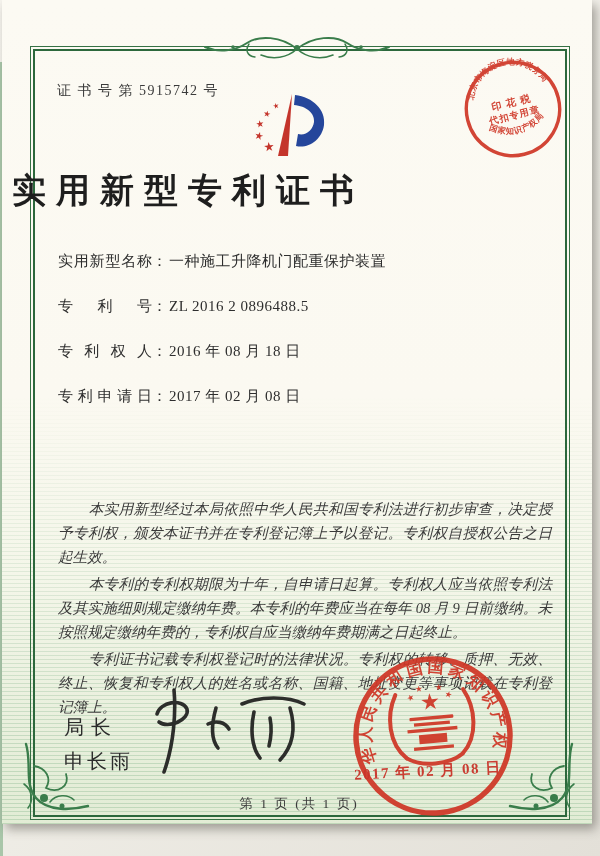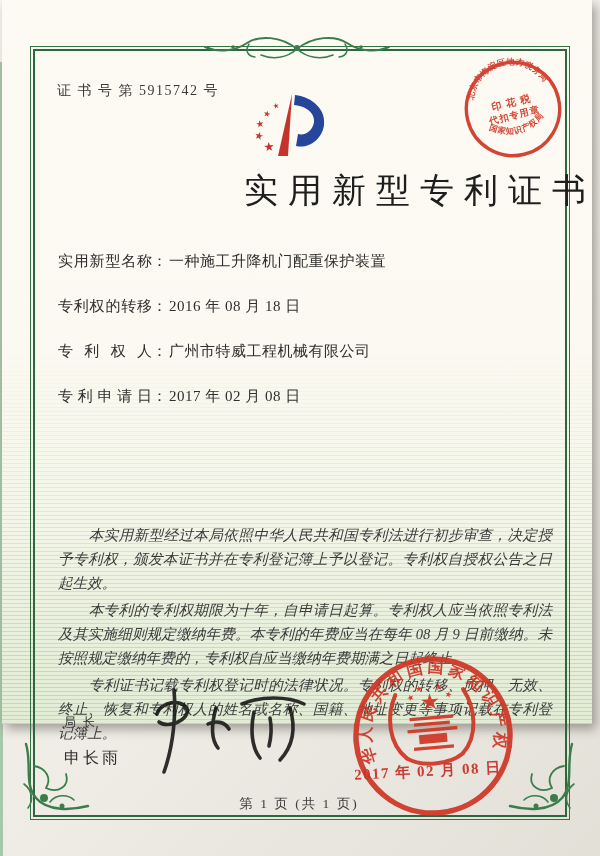--- a/index.html
+++ b/index.html
@@ -4,49 +4,49 @@
 <style>
   html,body{margin:0;padding:0;}
   body{
     width:600px;height:856px;position:relative;overflow:hidden;
     background:linear-gradient(135deg,#f7f5ef 0%,#efede6 55%,#e3e0d8 100%);
     font-family:"Liberation Serif","DejaVu Serif",serif;
     color:#2b2b2b;
   }
   .left-edge{position:absolute;left:0;top:62px;bottom:0;width:3px;background:#9cbf9f;opacity:.85;}
   .paper{
-    position:absolute;left:2px;top:0;width:590px;height:724px;
+    position:absolute;left:2px;top:0;width:590px;height:824px;
     background:linear-gradient(180deg,#fcfaf3 0%,#fbf9f1 48%,#f4f6e9 70%,#eaf0de 86%,#e2ecd5 100%);
     box-shadow:4px 5px 10px rgba(66,63,55,.45);
   }
   .guilloche{
     position:absolute;inset:0;pointer-events:none;
     background:repeating-linear-gradient(0deg,rgba(112,170,124,.30) 0 1px,rgba(255,255,255,0) 1px 4px);
     -webkit-mask-image:linear-gradient(to bottom,transparent 0%,transparent 48%,rgba(0,0,0,.55) 70%,#000 92%);
             mask-image:linear-gradient(to bottom,transparent 0%,transparent 48%,rgba(0,0,0,.55) 70%,#000 92%);
   }
   .frame{position:absolute;left:28px;top:46px;width:538px;height:772px;border:1px solid #357144;}
   .frame-inner{position:absolute;inset:2px;border:2px solid #2c683c;}
   .ornament-top{position:absolute;left:50%;top:32px;transform:translateX(-50%);}
   .corner-bl{position:absolute;left:14px;top:740px;}
   .corner-br{position:absolute;left:502px;top:740px;transform:scaleX(-1);}
   .certno{position:absolute;left:55px;top:82px;font-size:14px;letter-spacing:1.5px;color:#3a3a3a;}
   .logo{position:absolute;left:252px;top:92px;}
-  .title{position:absolute;left:0;top:168px;width:594px;text-align:right;
-         font-size:34px;font-weight:400;letter-spacing:10px;text-indent:10px;color:#1e1e1e;}
+  .title{position:absolute;left:0;top:168px;width:594px;text-align:left;
+         font-size:34px;font-weight:700;letter-spacing:10px;text-indent:10px;color:#1e1e1e;}
   .fields{position:absolute;left:56px;top:250px;width:500px;font-size:15px;}
   .frow{margin-bottom:23px;line-height:22px;white-space:nowrap;}
   .flabel{display:inline-block;width:94px;text-align:justify;text-align-last:justify;color:#2e2e2e;vertical-align:top;}
   .fcolon{margin:0 2px 0 0;}
   .fvalue{letter-spacing:.5px;color:#2e2e2e;}
-  .paras{position:absolute;left:56px;top:523px;width:494px;}
+  .paras{position:absolute;left:56px;top:497px;width:494px;}
   .paras p{margin:0 0 3px 0;font-size:14.6px;line-height:24px;text-align:justify;
            text-indent:2.1em;color:#3a3a3a;font-style:italic;}
-  .signer-title{position:absolute;left:62px;top:714px;font-size:12px;letter-spacing:7px;color:#2c2c2c;}
-  .signer-name{position:absolute;left:62px;top:748px;font-size:16px;letter-spacing:3px;color:#2c2c2c;}
+  .signer-title{position:absolute;left:62px;top:714px;font-size:20px;letter-spacing:7px;color:#2c2c2c;}
+  .signer-name{position:absolute;left:62px;top:748px;font-size:20px;letter-spacing:3px;color:#2c2c2c;}
   .sig{position:absolute;left:128px;top:684px;}
   .footer{position:absolute;left:0;top:795px;width:594px;text-align:center;
           font-size:13.5px;letter-spacing:2px;color:#3c3c3c;}
   .seal-main{position:absolute;left:345px;top:650px;opacity:.93;transform:rotate(-5deg);}
   .seal-date{position:absolute;left:352px;top:760px;width:220px;font-size:15px;font-weight:700;
              color:#c9342a;letter-spacing:1.5px;transform:rotate(-3deg);opacity:.95;}
   .seal-tax{position:absolute;left:458px;top:56px;transform:rotate(-14deg);opacity:.92;}
   .red{fill:#cf3626;}
   .green-stroke{stroke:#3a7d4b;fill:none;stroke-linecap:round;}
 </style>
@@ -102,24 +102,24 @@
     <use href="#star" transform="translate(15,55) scale(5) rotate(-6)" fill="#c4342b"></use>
   </svg>
 
   <div class="title">实用新型专利证书</div>
 
   <div class="fields">
     <div class="frow">
       <span class="flabel">实用新型名称</span><span class="fcolon">：</span><span class="fvalue">一种施工升降机门配重保护装置</span>
     </div>
     <div class="frow">
-      <span class="flabel">专利权的转移</span><span class="fcolon">：</span><span class="fvalue">2016 年 08 月 18 日</span>
+      <span class="flabel">专利号</span><span class="fcolon">：</span><span class="fvalue">ZL 2016 2 0896488.5</span>
     </div>
     <div class="frow">
-      <span class="flabel">专利权人</span><span class="fcolon">：</span><span class="fvalue">广州市特威工程机械有限公司</span>
+      <span class="flabel">专利权人</span><span class="fcolon">：</span><span class="fvalue">2016 年 08 月 18 日</span>
     </div>
     <div class="frow">
       <span class="flabel">专利申请日</span><span class="fcolon">：</span><span class="fvalue">2017 年 02 月 08 日</span>
     </div>
   </div>
 
   <div class="paras">
     <p>本实用新型经过本局依照中华人民共和国专利法进行初步审查，决定授予专利权，颁发本证书并在专利登记簿上予以登记。专利权自授权公告之日起生效。</p>
     <p>本专利的专利权期限为十年，自申请日起算。专利权人应当依照专利法及其实施细则规定缴纳年费。本专利的年费应当在每年 08 月 9 日前缴纳。未按照规定缴纳年费的，专利权自应当缴纳年费期满之日起终止。</p>
     <p>专利证书记载专利权登记时的法律状况。专利权的转移、质押、无效、终止、恢复和专利权人的姓名或名称、国籍、地址变更等事项记载在专利登记簿上。</p>

